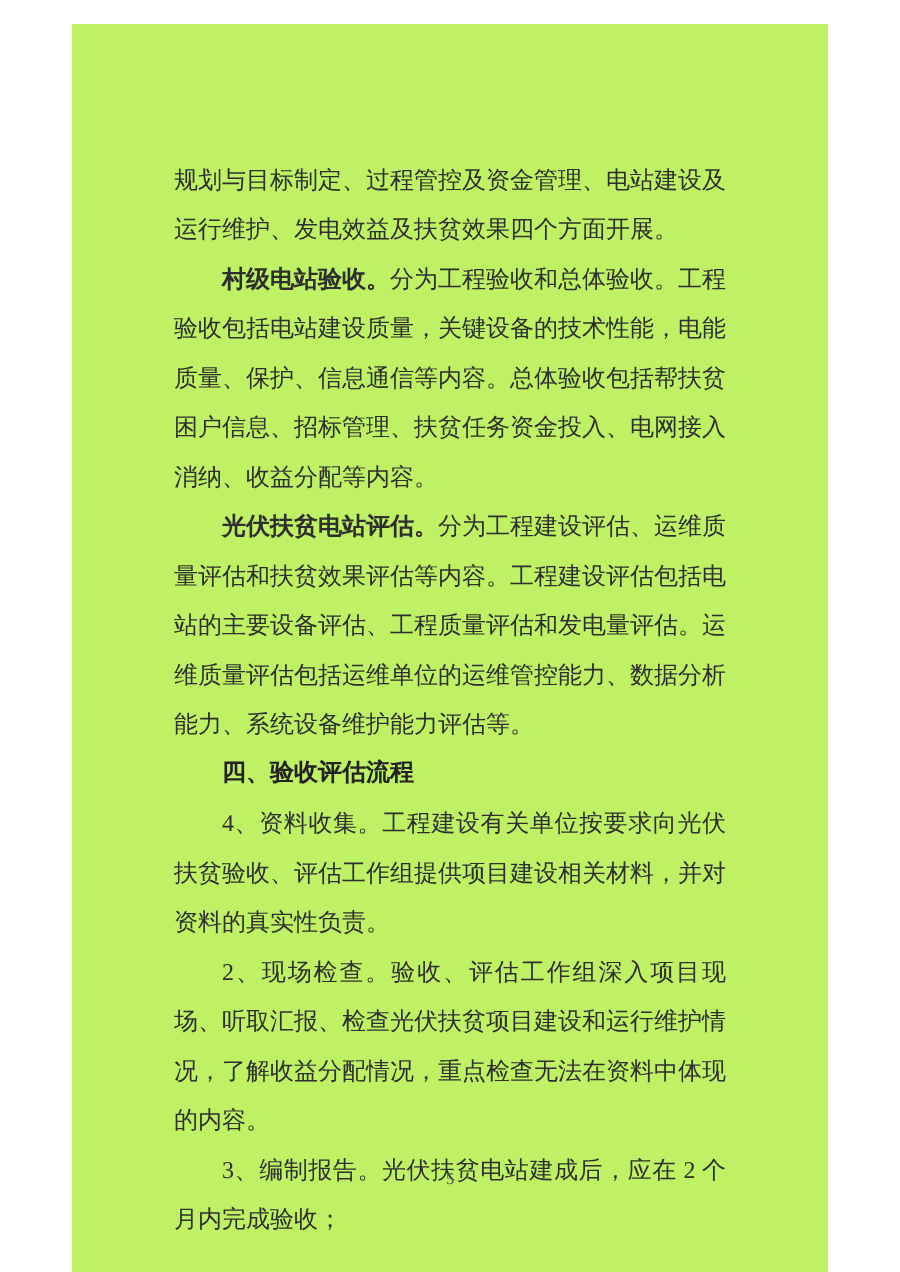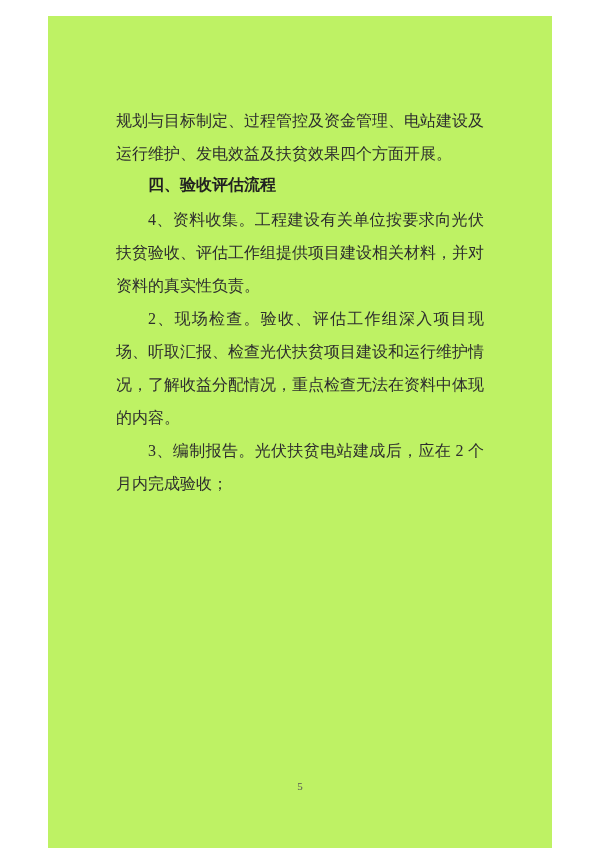--- a/index.html
+++ b/index.html
@@ -56,21 +56,23 @@
 </style>
 </head>
 <body>
 
 <div class="page">
   <div class="body-text">
 
     <p class="no-indent"><span>规划与目标制定、过程管控及资金管理、电站建设及运行维护、发电效益及扶贫效果四个方面开展。</span></p>
 
 
+    <p><span class="para-lead">村级电站验收。</span><span>分为工程验收和总体验收。工程验收包括电站建设质量，关键设备的技术性能，电能质量、保护、信息通信等内容。总体验收包括帮扶贫困户信息、招标管理、扶贫任务资金投入、电网接入消纳、收益分配等内容。</span></p>
 
+    <p><span class="para-lead">光伏扶贫电站评估。</span><span>分为工程建设评估、运维质量评估和扶贫效果评估等内容。工程建设评估包括电站的主要设备评估、工程质量评估和发电量评估。运维质量评估包括运维单位的运维管控能力、数据分析能力、系统设备维护能力评估等。</span></p>
 
     <h2 class="section-heading">四、验收评估流程</h2>
 
     <p><span>4、资料收集。工程建设有关单位按要求向光伏扶贫验收、评估工作组提供项目建设相关材料，并对资料的真实性负责。</span></p>
 
     <p><span>2、现场检查。验收、评估工作组深入项目现场、听取汇报、检查光伏扶贫项目建设和运行维护情况，了解收益分配情况，重点检查无法在资料中体现的内容。</span></p>
 
     <p><span>3、编制报告。光伏扶贫电站建成后，应在 2 个月内完成验收；</span></p>
 
   </div>

